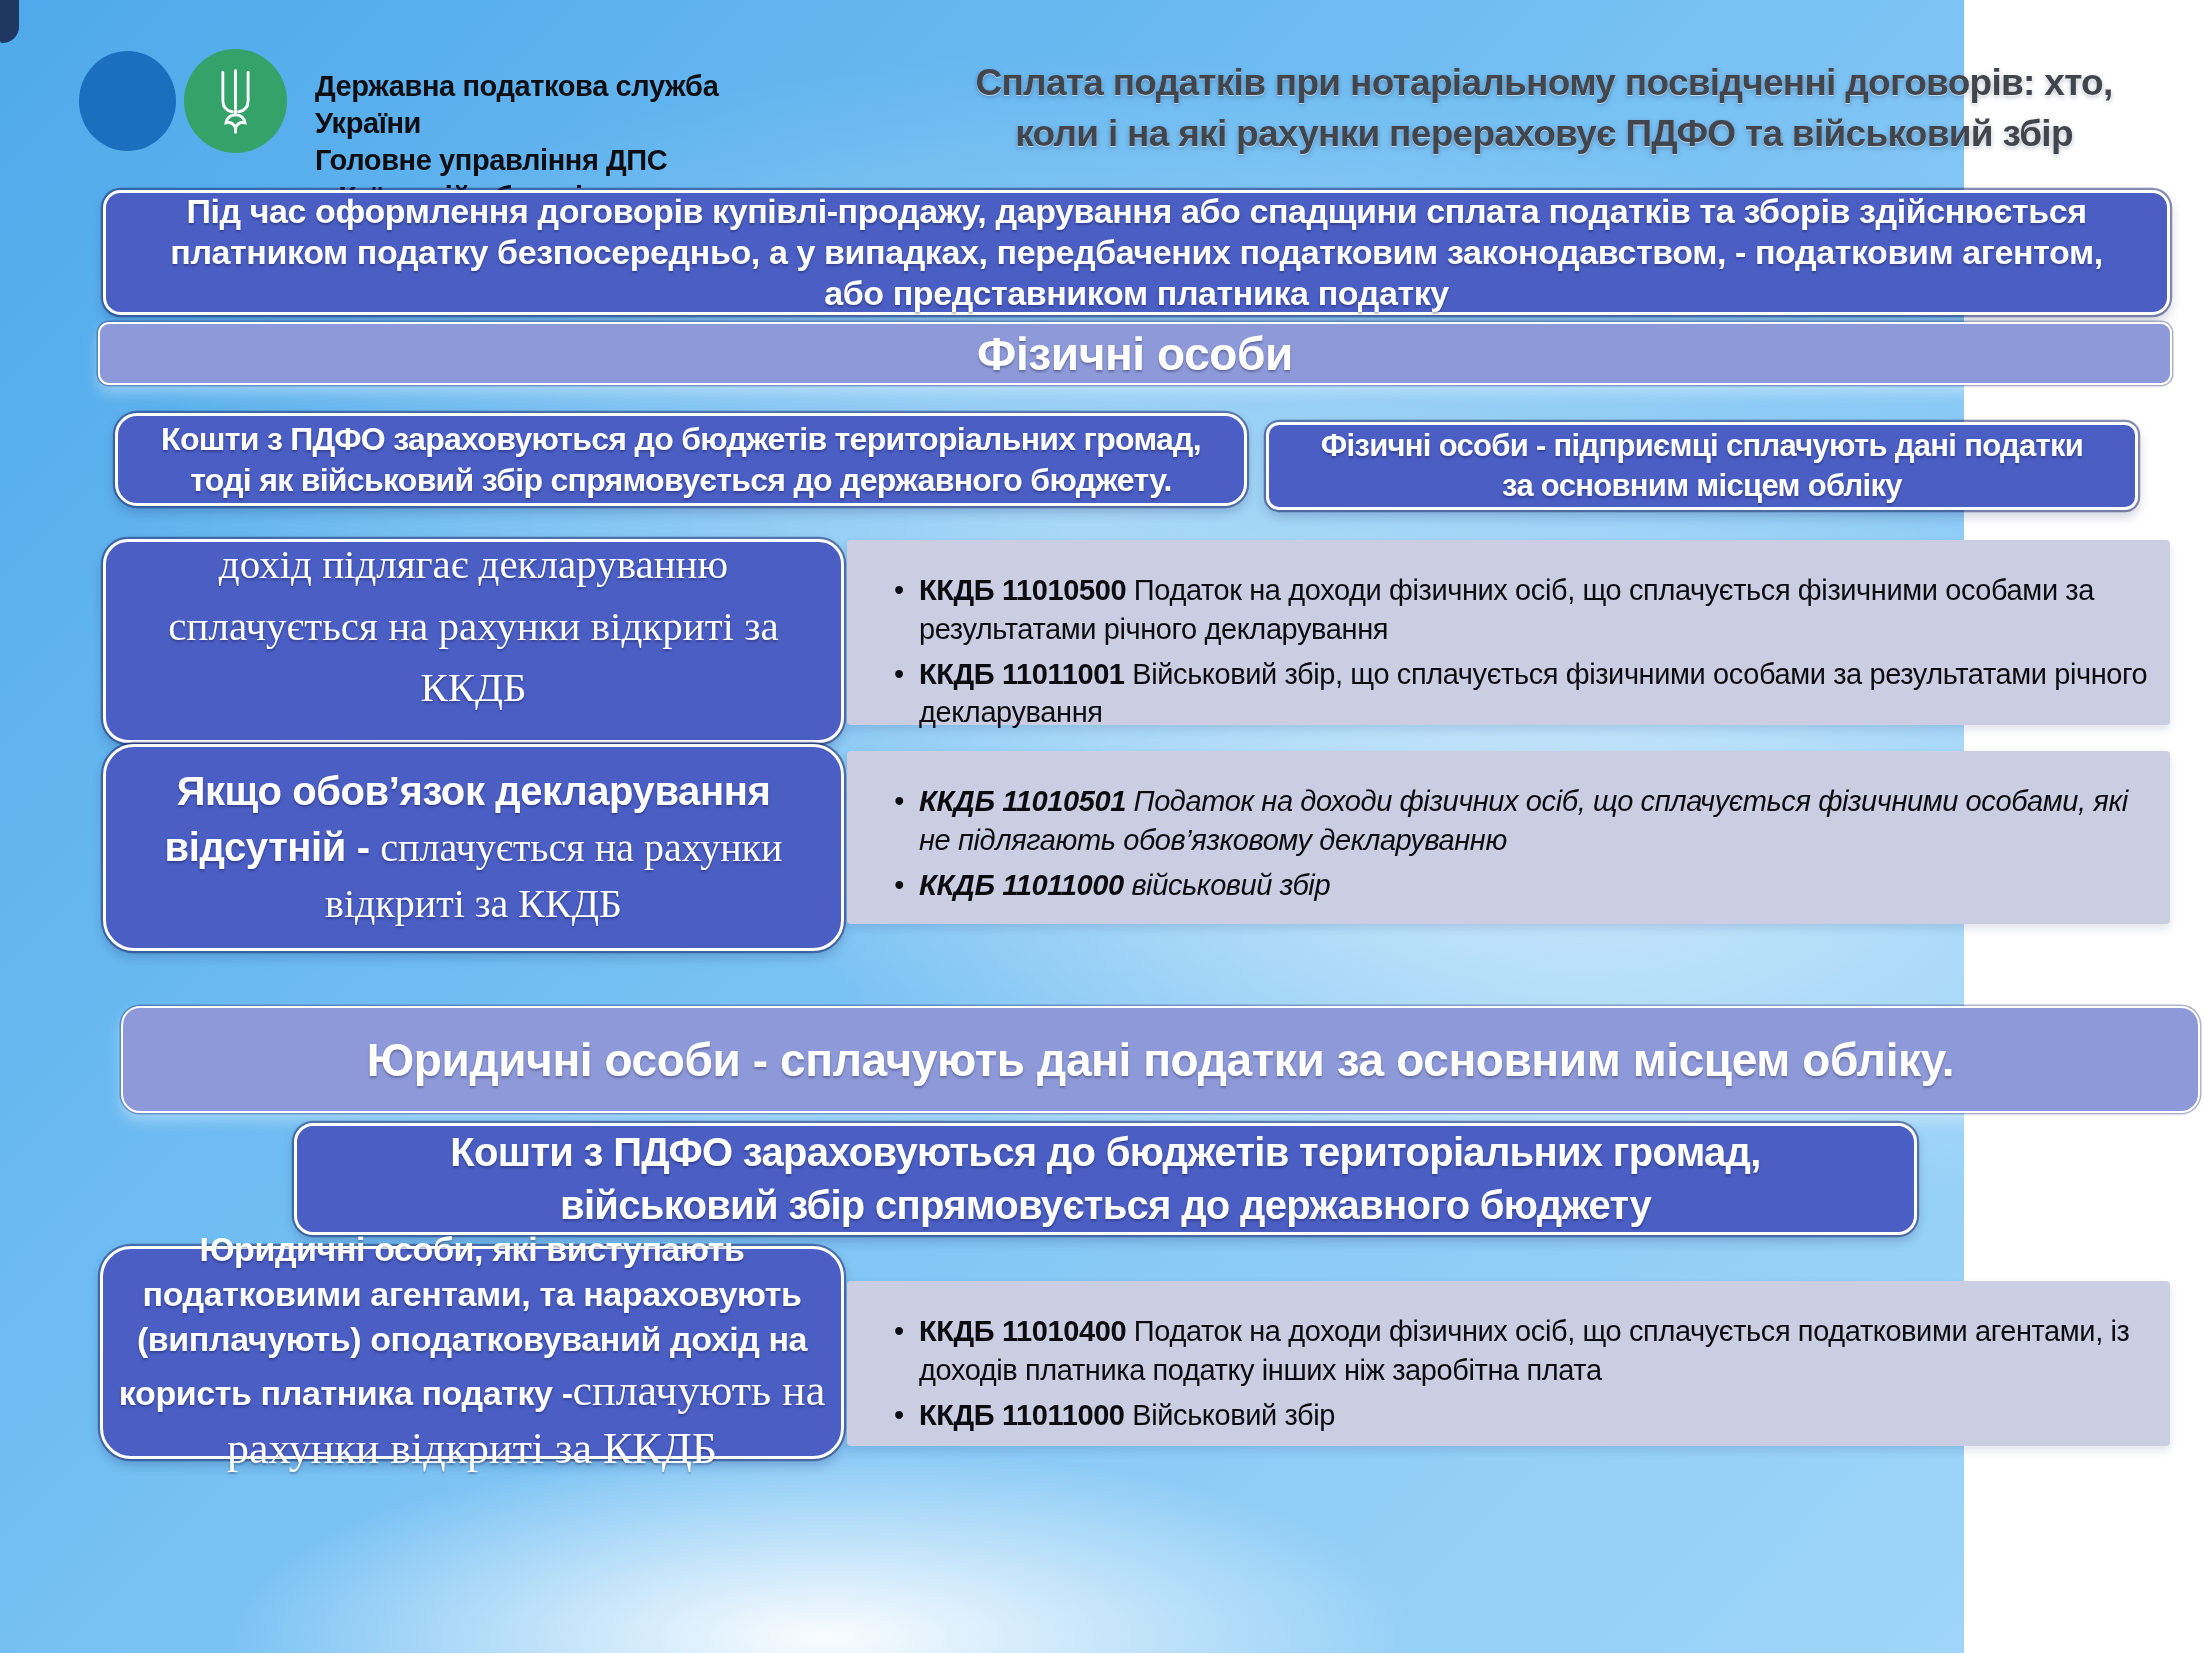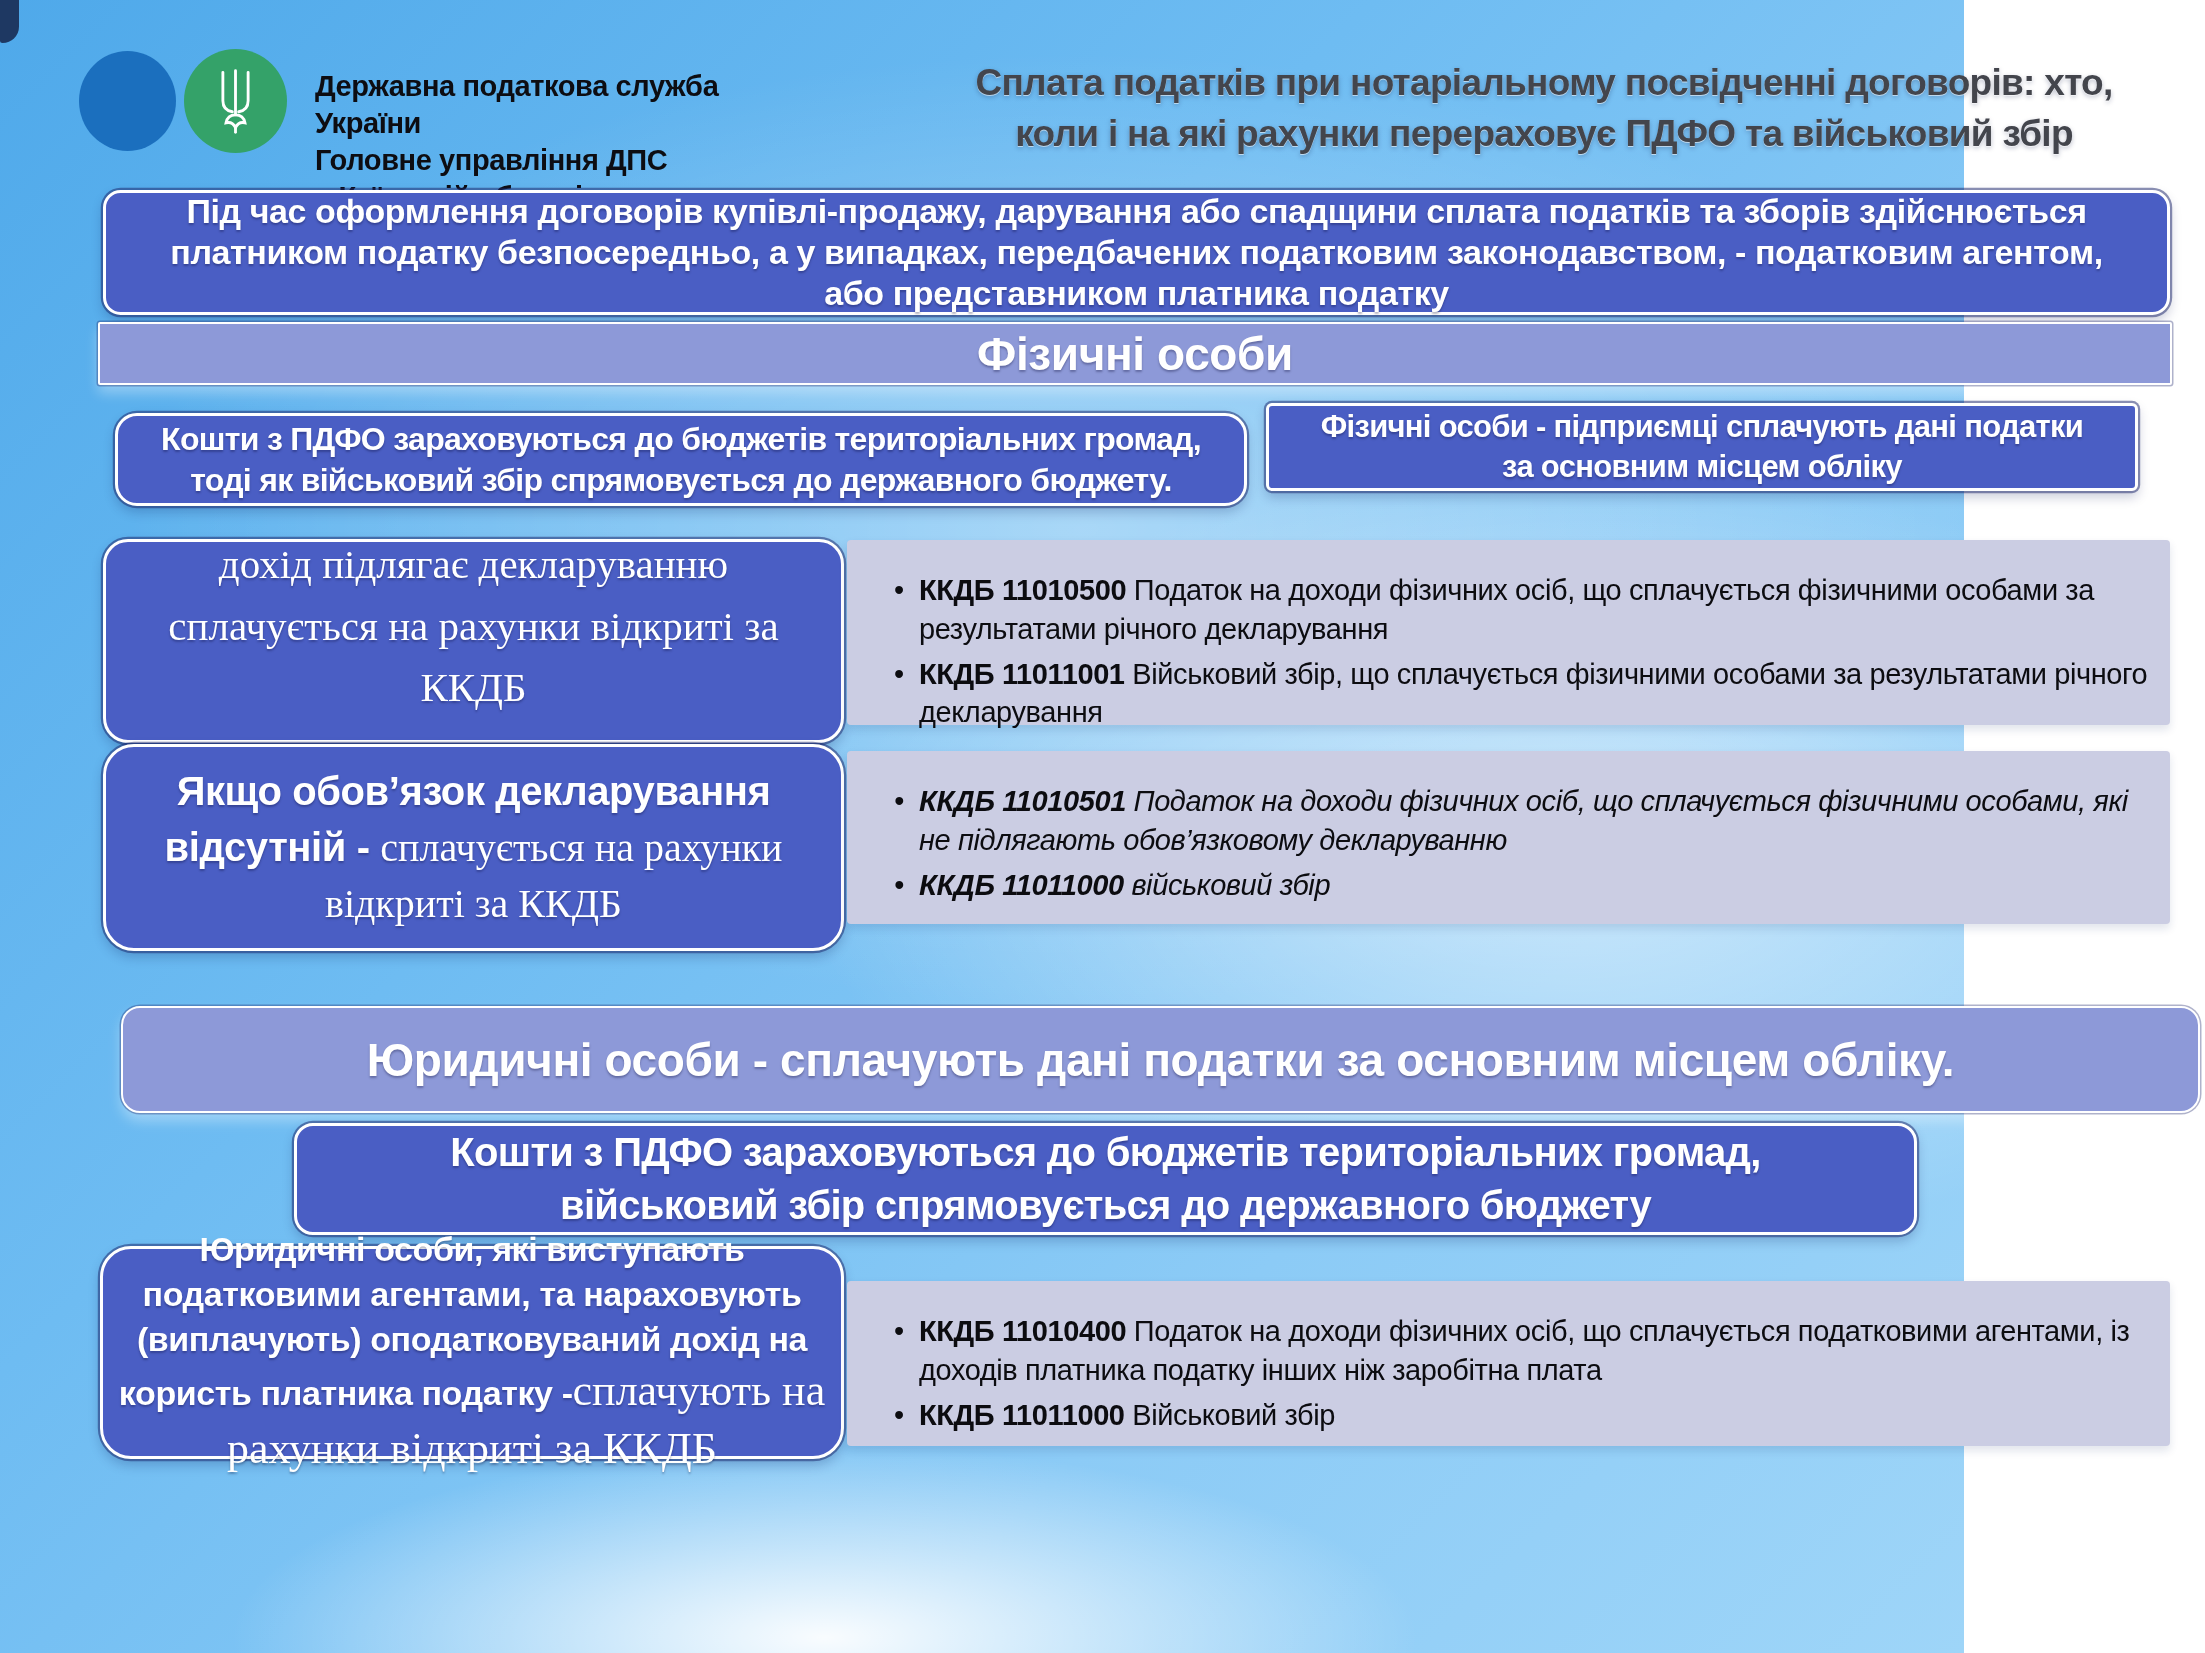--- a/index.html
+++ b/index.html
@@ -16,21 +16,21 @@
   .circle{border-radius:50%;}
   .circle.blue{background:#1b6fbe;}
   .circle.green{background:#34a269;display:flex;align-items:center;justify-content:center;}
   .org{font-weight:bold;color:#0d0d12;font-size:29px;line-height:1.28;letter-spacing:-0.4px;}
   .title{font-weight:bold;color:#43454c;font-size:37px;line-height:1.38;letter-spacing:-0.7px;text-align:center;
     text-shadow:0 0.7px 0 rgba(255,255,255,.55),0 2.2px 5.1px rgba(10,20,70,.28);}
   .bluebox{background:#4a5ec4;border:3.7px solid #ffffff;border-radius:20.6px;color:#fff;
     box-shadow:0 0 0 2.2px rgba(25,35,105,.5),0 5.9px 11.8px rgba(0,20,80,.22);
     display:flex;flex-direction:column;align-items:center;justify-content:center;text-align:center;
     text-shadow:0 1.5px 2.2px rgba(0,0,40,.3);}
-  .panel{background:#8d99d8;border:2.9px solid #ffffff;border-radius:2px;color:#fff;
+  .panel{background:#8d99d8;border:2.9px solid #ffffff;border-radius:11px;color:#fff;
     box-shadow:0 0 0 1.5px rgba(25,35,105,.35),0 7.4px 13.2px rgba(255,255,255,.35);
     display:flex;align-items:center;justify-content:center;text-align:center;
     font-weight:bold;text-shadow:0 1.5px 2.2px rgba(0,0,40,.3);}
   .lightbox{background:#cbcde3;border-radius:4px;color:#0c0c10;padding:31px 19px 22px 41px;
     box-shadow:0 4.4px 8.8px rgba(20,40,100,.12);}
   .intro{font-size:34px;font-weight:bold;line-height:1.2;letter-spacing:-0.4px;text-align:right;}
   .note{font-size:32px;font-weight:bold;line-height:1.28;letter-spacing:-0.7px;}
   .note2{font-size:31px;font-weight:bold;line-height:1.3;letter-spacing:-0.7px;}
   .serif-label{font-family:"Liberation Serif",serif;font-size:41px;line-height:1.5;font-weight:normal;}
   .mixed-label{font-size:40px;line-height:1.4;font-weight:bold;letter-spacing:-0.4px;}
@@ -80,21 +80,21 @@
     <div>платником податку безпосередньо, а у випадках, передбачених податковим законодавством, - податковим агентом,</div>
     <div>або представником платника податку</div>
   </div>
 
   <div class="abs panel hdr" style="left:98px;top:322px;width:2074px;height:63px;">Фізичні особи</div>
 
   <div class="abs bluebox note" style="left:115px;top:413px;width:1132px;height:93px;border-radius:22px;">
     <div>Кошти з ПДФО зараховуються до бюджетів територіальних громад,</div>
     <div>тоді як військовий збір спрямовується до державного бюджету.</div>
   </div>
-  <div class="abs bluebox note2" style="left:1266px;top:403px;width:872px;height:88px;border-radius:6px;">
+  <div class="abs bluebox note2" style="left:1266px;top:422px;width:872px;height:88px;border-radius:13px;">
     <div>Фізичні особи - підприємці сплачують дані податки</div>
     <div>за основним місцем обліку</div>
   </div>
 
   <div class="abs bluebox serif-label" style="left:103px;top:539px;width:741px;height:204px;border-radius:25px;padding-bottom:29px;">
     <div>дохід підлягає декларуванню</div>
     <div>сплачується на рахунки відкриті за</div>
     <div>ККДБ</div>
   </div>
   <div class="abs lightbox" style="left:847px;top:540px;width:1323px;height:185px;">

